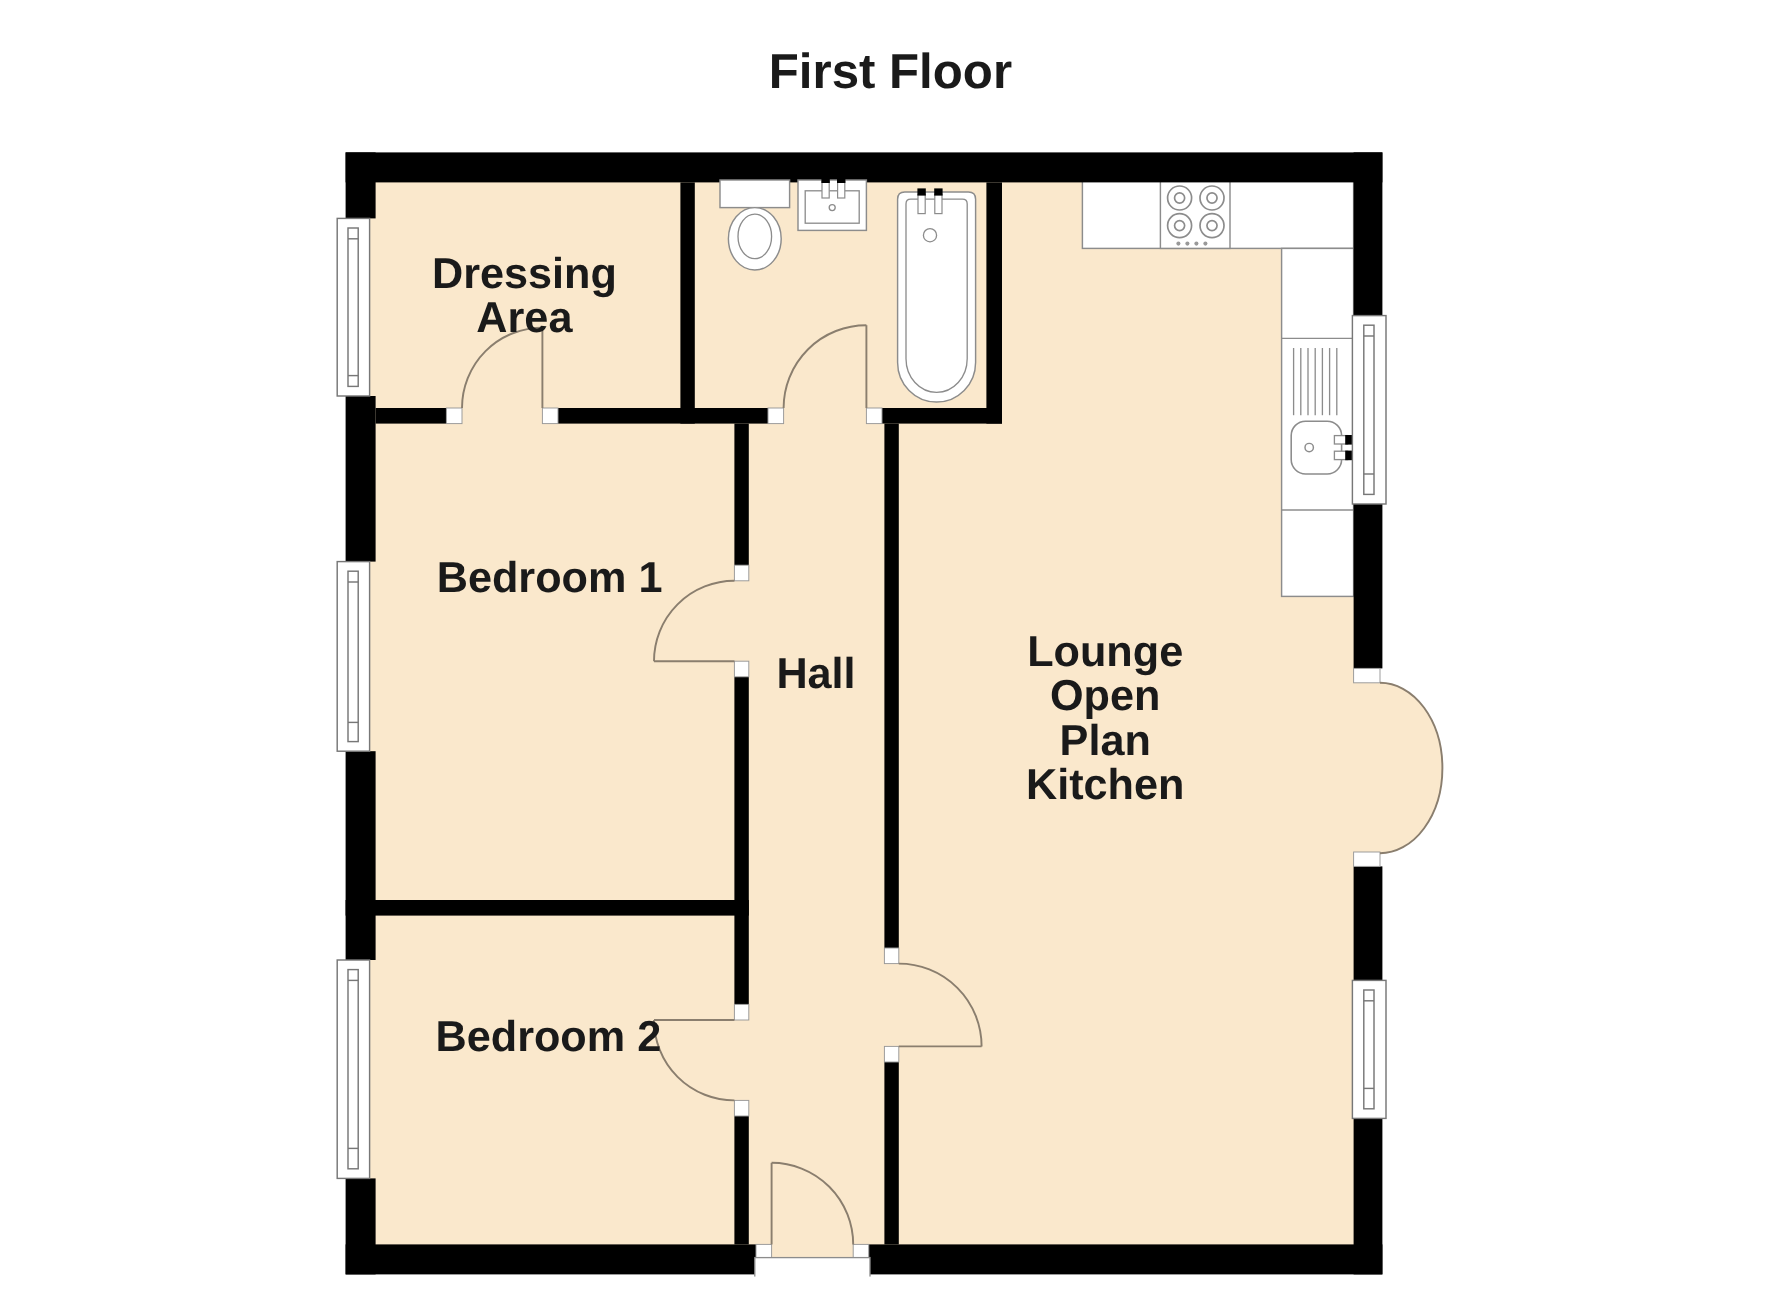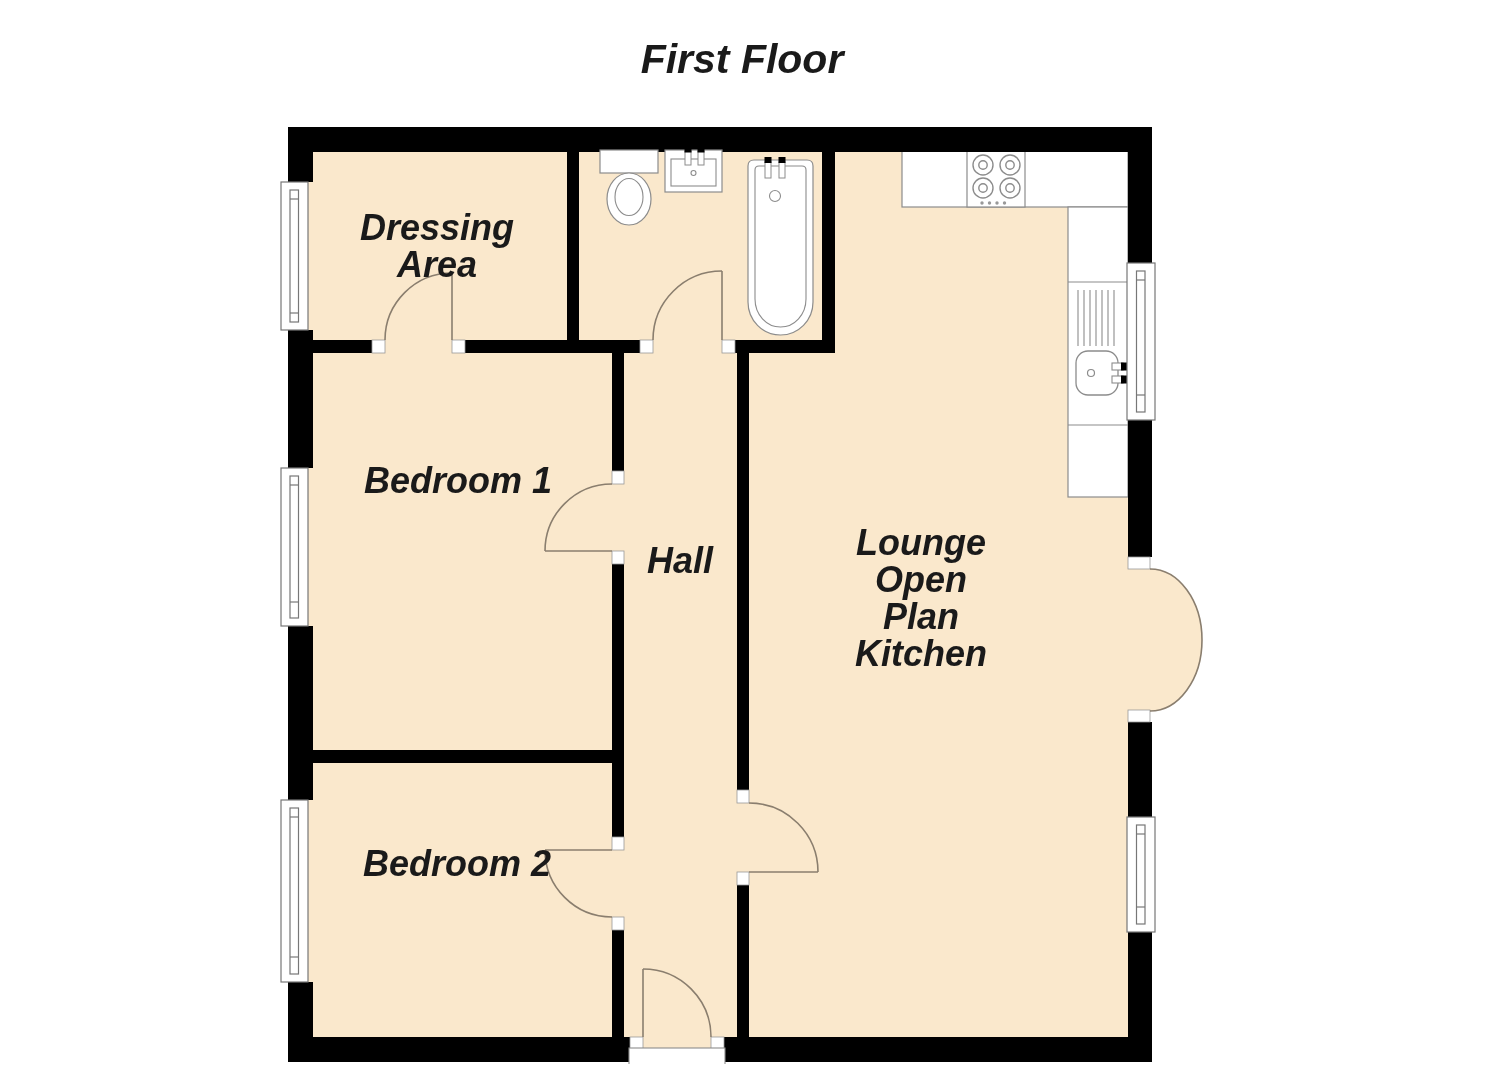--- a/index.html
+++ b/index.html
@@ -1,17 +1,17 @@
 <!DOCTYPE html>
 <html><head>
 <meta charset="utf-8">
 <style>
   html,body{margin:0;padding:0;background:#fff;}
   .page{position:relative;width:1485px;height:1064px;background:#ffffff;overflow:hidden;
-        font-family:"Liberation Sans", sans-serif;font-style:italic;}
+        font-family:"Liberation Sans", sans-serif;}
   svg{position:absolute;left:0;top:0;}
   text{font-family:"Liberation Sans", sans-serif;font-weight:bold;fill:#1a1a1a;}
   .room-label{font-size:36px;}
   .title-label{font-size:41px;}
 </style>
 </head>
 <body>
 
 <div class="page">
 <svg width="1485" height="1080" viewBox="0 0 1485 1080">

